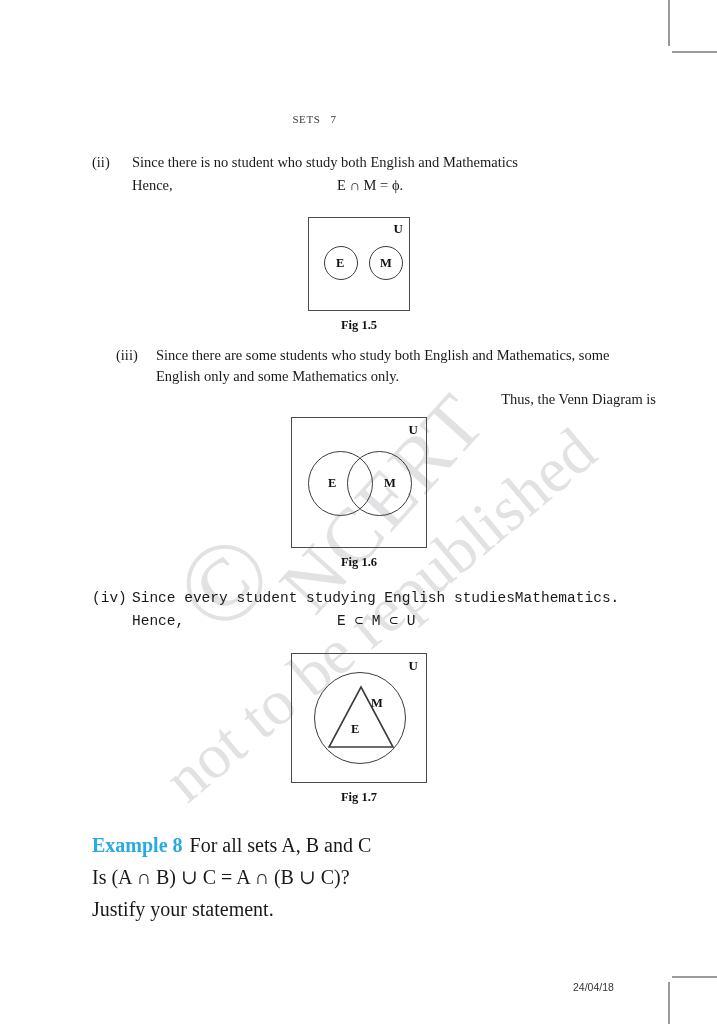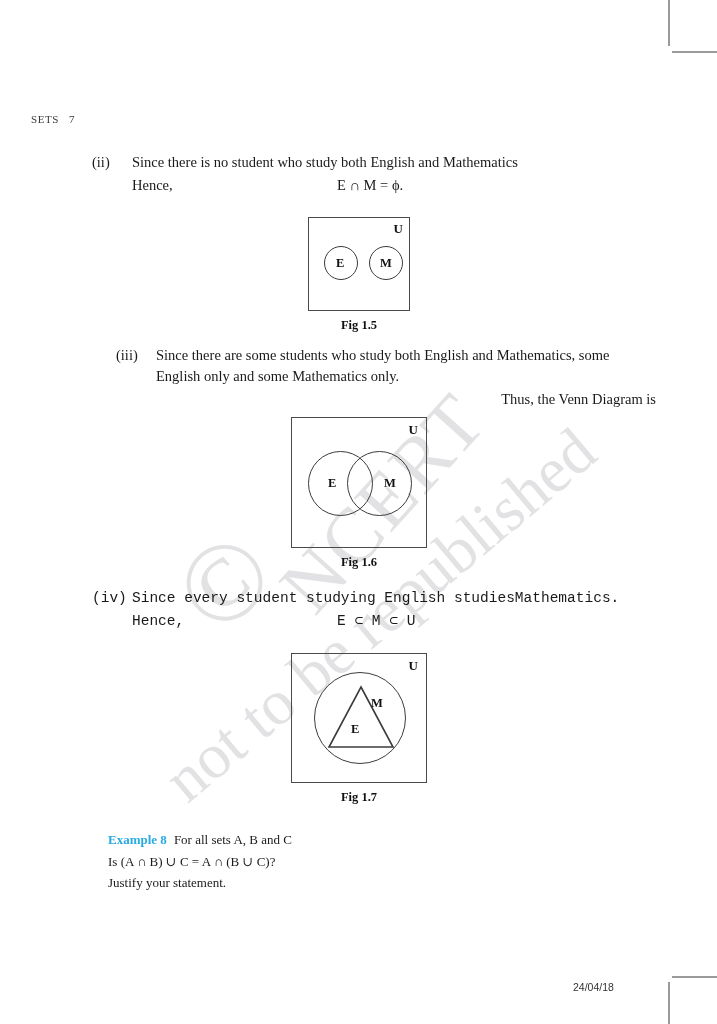--- a/index.html
+++ b/index.html
@@ -61,25 +61,24 @@
     transform-origin: left top;
   }
 
   
   #page { position: relative; z-index: 2; }
 
   #running-head {
     position: absolute;
     left: 0; top: 113px;
     width: 629px;
-    text-align: left;
+    text-align: center;
     font-size: 11px;
     letter-spacing: 0.6px;
     color: #3a3a3a;
-    padding-left: 31px;
   }
   #running-head .rh-label { margin-right: 10px; }
 
   .item {
     position: absolute;
     left: 92px;
     width: 540px;
     font-size: 14.5px;
     line-height: 1.45;
   }
@@ -157,23 +156,23 @@
   #fig-17 .fig-frame { width: 136px; height: 130px; }
   #fig-17 .fig-u { right: 8px; top: 4px; }
   #fig-17 .c-m { left: 22px; top: 18px; width: 92px; height: 92px; }
   #fig-17 .l-m { left: 79px; top: 42px; }
   #fig-17 .l-e { left: 59px; top: 68px; }
   #fig-17 .tri { position: absolute; left: 35px; top: 31px; }
 
   
   #example-block {
     position: absolute;
-    left: 108px; top: 828px;
+    left: 92px; top: 828px;
     width: 500px;
-    font-size: 13px;
+    font-size: 20px;
     line-height: 1.5;
   }
   #example-label {
     color: #29ABE2;
     font-weight: bold;
     margin-right: 7px;
   }
   #example-block .ex-line { margin-top: 2px; }
 
   

